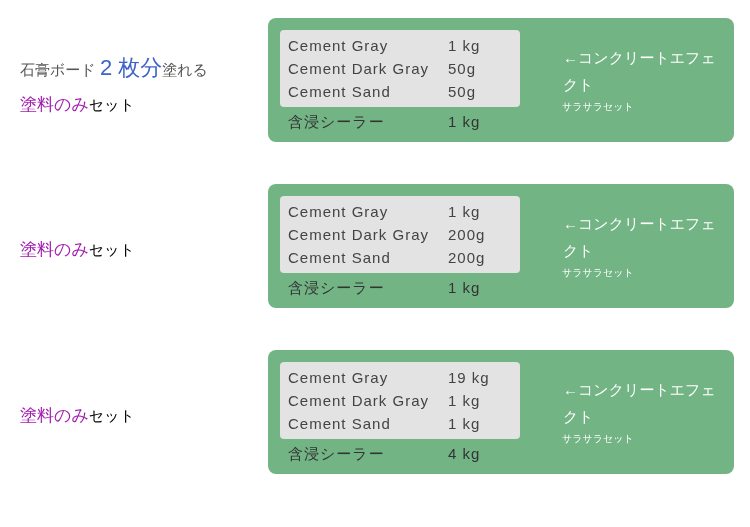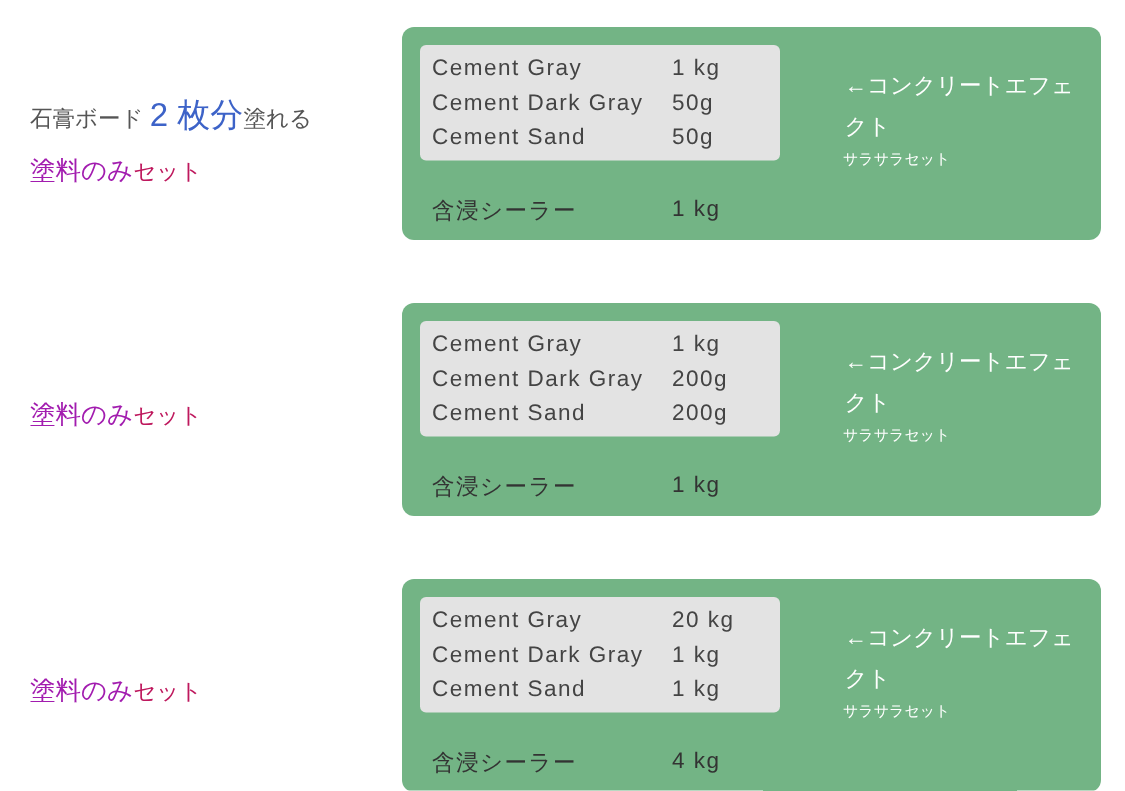--- a/index.html
+++ b/index.html
@@ -34,21 +34,21 @@
       font-size: 22px;
       font-weight: 500;
     }
     .label-line2 {
       font-size: 17px;
     }
     .paint-only {
       color: #a21caf;
     }
     .set-text {
-      color: #be185d;
+      color: #000000;
       font-size: 15px;
     }
     .green-box {
       background: #73b485;
       border-radius: 8px;
       padding: 12px 12px 10px 12px;
       display: flex;
       align-items: flex-start;
       width: 466px;
     }
@@ -73,21 +73,21 @@
       width: 160px;
       white-space: pre;
     }
     .ingredient-amount {
       white-space: pre;
     }
     .sealer-row {
       display: flex;
       font-size: 15px;
       color: #333;
-      padding: 24px 0 0 8px;
+      padding: 6px 0 0 8px;
       letter-spacing: 1px;
       font-family: "Verdana", sans-serif;
     }
     .sealer-name {
       width: 160px;
     }
     .sealer-amount {
       white-space: pre;
     }
     .right-label {
@@ -176,21 +176,21 @@
     </div>
     <div class="product-row">
       <div class="left-label">
         <div class="label-line2"><span class="paint-only">塗料のみ</span><span class="set-text">セット</span></div>
       </div>
       <div class="green-box">
         <div class="inner-content">
           <div class="gray-box">
             <div class="ingredient-row">
               <div class="ingredient-name">Cement Gray</div>
-              <div class="ingredient-amount">20 kg</div>
+              <div class="ingredient-amount">19 kg</div>
             </div>
             <div class="ingredient-row">
               <div class="ingredient-name">Cement Dark Gray</div>
               <div class="ingredient-amount">1 kg</div>
             </div>
             <div class="ingredient-row">
               <div class="ingredient-name">Cement Sand</div>
               <div class="ingredient-amount">1 kg</div>
             </div>
           </div>

